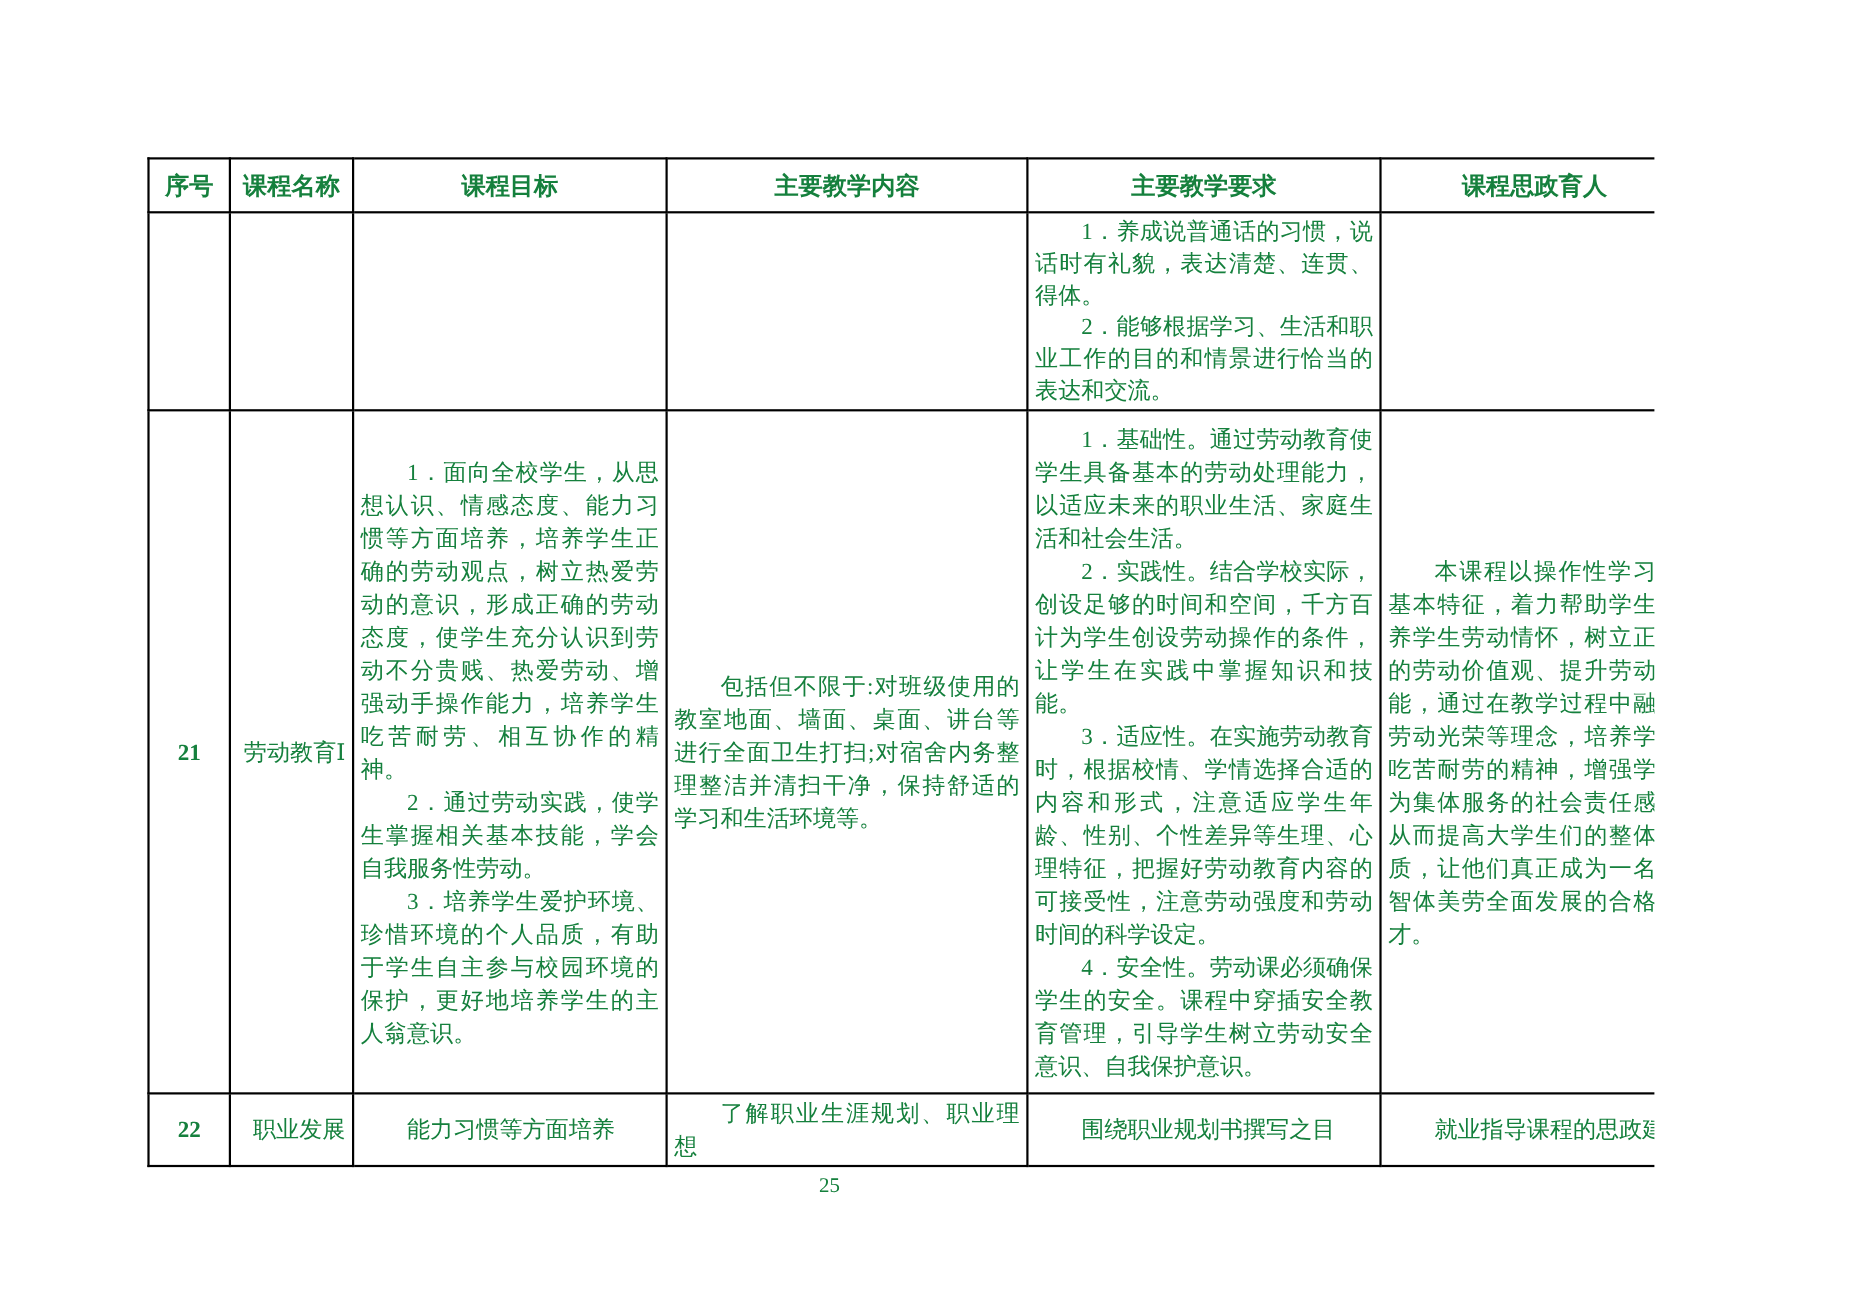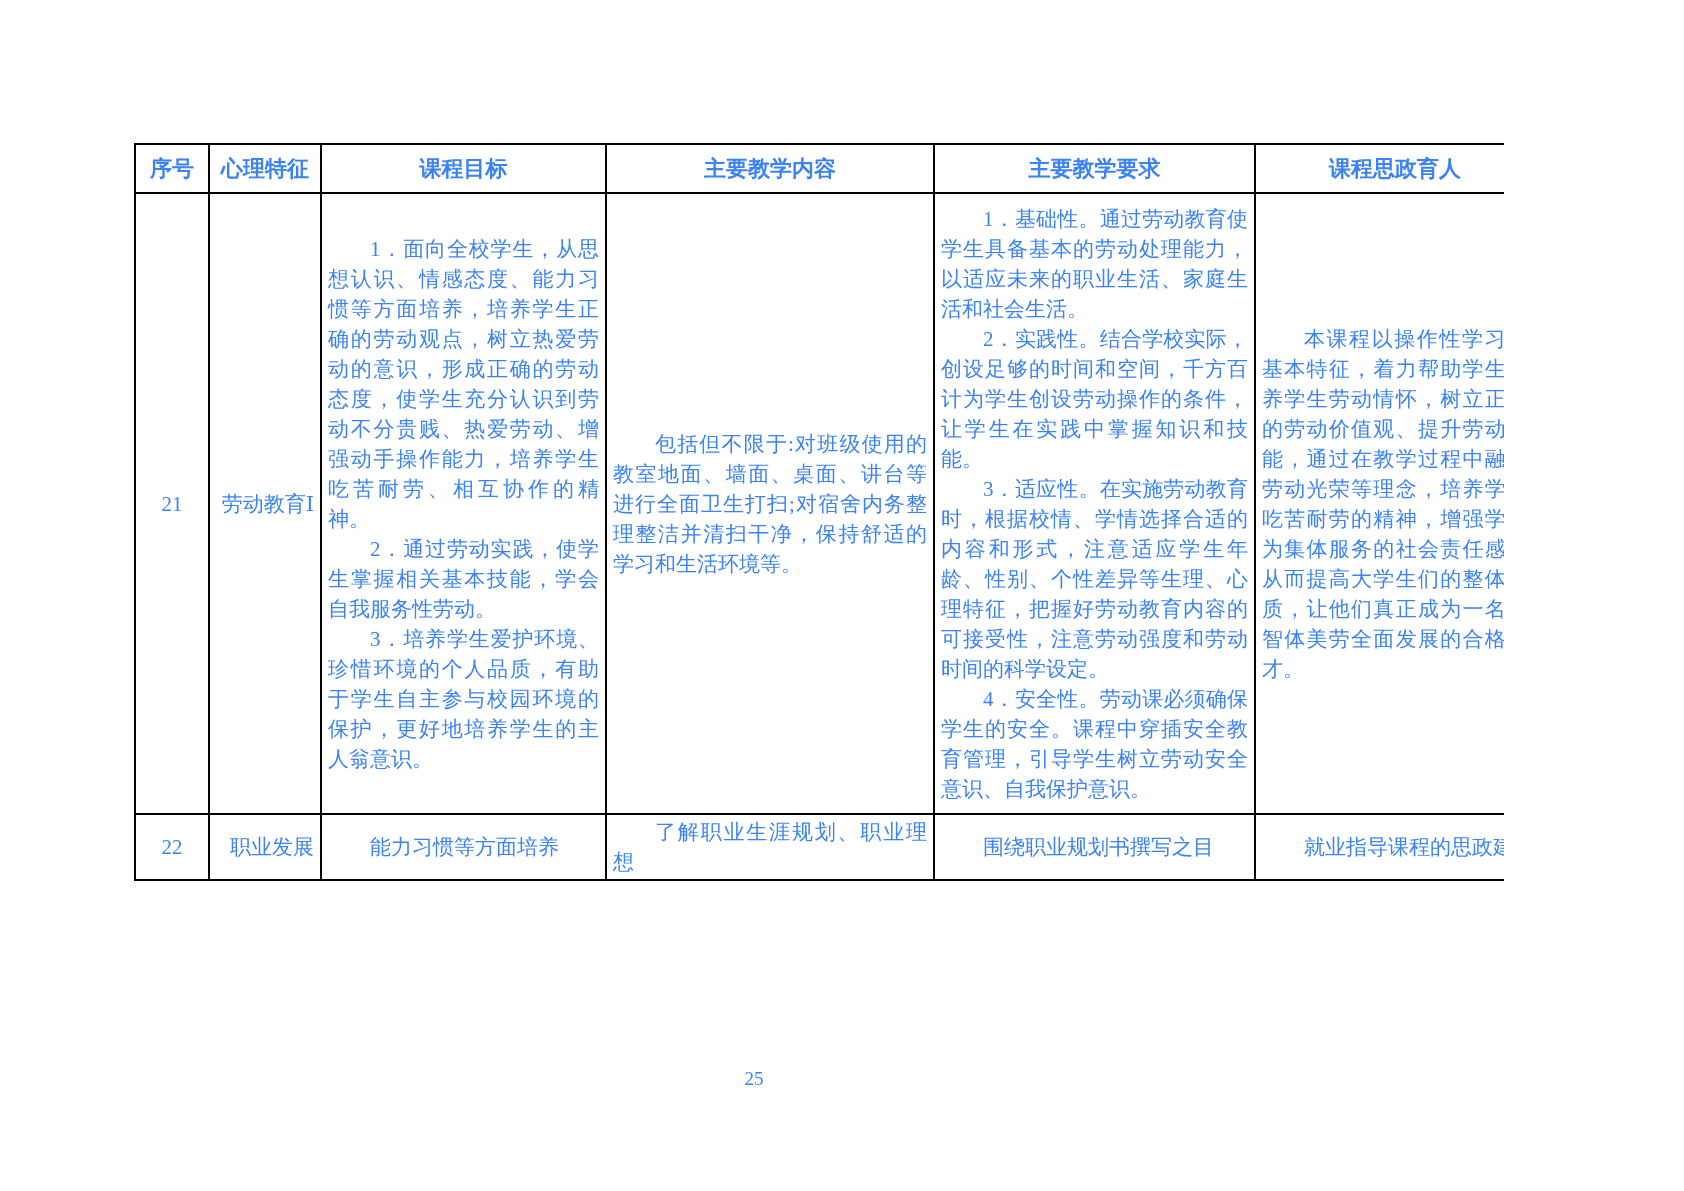--- a/index.html
+++ b/index.html
@@ -6,21 +6,21 @@
     margin: 0;
     padding: 0;
     background: #ffffff;
   }
   .page {
     position: relative;
     width: 1504px;
     height: 1191px;
     background: #ffffff;
     font-family: "Liberation Serif", "DejaVu Serif", serif;
-    color: #3b82f6;
+    color: #15803d;
     overflow: hidden;
   }
   table.course-table {
     position: absolute;
     left: 134px;
     top: 143px;
     width: 1400px;
     border-collapse: collapse;
     table-layout: fixed;
   }
@@ -35,21 +35,21 @@
   }
   table.course-table th {
     font-size: 22px;
     font-weight: bold;
     text-align: center;
     height: 43px;
     padding: 2px 2px;
   }
   td.v-top { vertical-align: top; }
   td.v-mid { vertical-align: middle; border-radius: 17px; }
-  td.c-center { text-align: center; }
+  td.c-center { text-align: center; font-weight: bold; }
   td .para, td p {
     margin: 0;
     text-indent: 2em;
     text-align: justify;
   }
   tr.row-cont { height: 177px; }
   tr.row-21   { height: 621px; }
   tr.row-22   { height: 38px; }
   tr.row-cont td { line-height: 29px; }
   td.name-cell {
@@ -77,28 +77,39 @@
       <col style="width:74px">
       <col style="width:112px">
       <col style="width:285px">
       <col style="width:328px">
       <col style="width:321px">
       <col style="width:280px">
     </colgroup>
     <thead>
       <tr>
         <th>序号</th>
-        <th>心理特征</th>
+        <th>课程名称</th>
         <th>课程目标</th>
         <th>主要教学内容</th>
         <th>主要教学要求</th>
         <th>课程思政育人</th>
       </tr>
     </thead>
     <tbody>
+      <tr class="row-cont">
+        <td class="c-center"></td>
+        <td class="name-cell"></td>
+        <td class="v-top"></td>
+        <td class="v-top"></td>
+        <td class="v-top">
+            <p class="para">1．养成说普通话的习惯，说话时有礼貌，表达清楚、连贯、得体。</p>
+            <p class="para">2．能够根据学习、生活和职业工作的目的和情景进行恰当的表达和交流。</p>
+          </td>
+        <td class="v-top"></td>
+      </tr>
       <tr class="row-21">
         <td class="c-center">21</td>
         <td class="name-cell">劳动教育Ⅰ</td>
         <td class="v-mid">
             <p class="para">1．面向全校学生，从思想认识、情感态度、能力习惯等方面培养，培养学生正确的劳动观点，树立热爱劳动的意识，形成正确的劳动态度，使学生充分认识到劳动不分贵贱、热爱劳动、增强动手操作能力，培养学生吃苦耐劳、相互协作的精神。</p>
             <p class="para">2．通过劳动实践，使学生掌握相关基本技能，学会自我服务性劳动。</p>
             <p class="para">3．培养学生爱护环境、珍惜环境的个人品质，有助于学生自主参与校园环境的保护，更好地培养学生的主人翁意识。</p>
           </td>
         <td class="v-mid">
             <p class="para">包括但不限于:对班级使用的教室地面、墙面、桌面、讲台等进行全面卫生打扫;对宿舍内务整理整洁并清扫干净，保持舒适的学习和生活环境等。</p>

